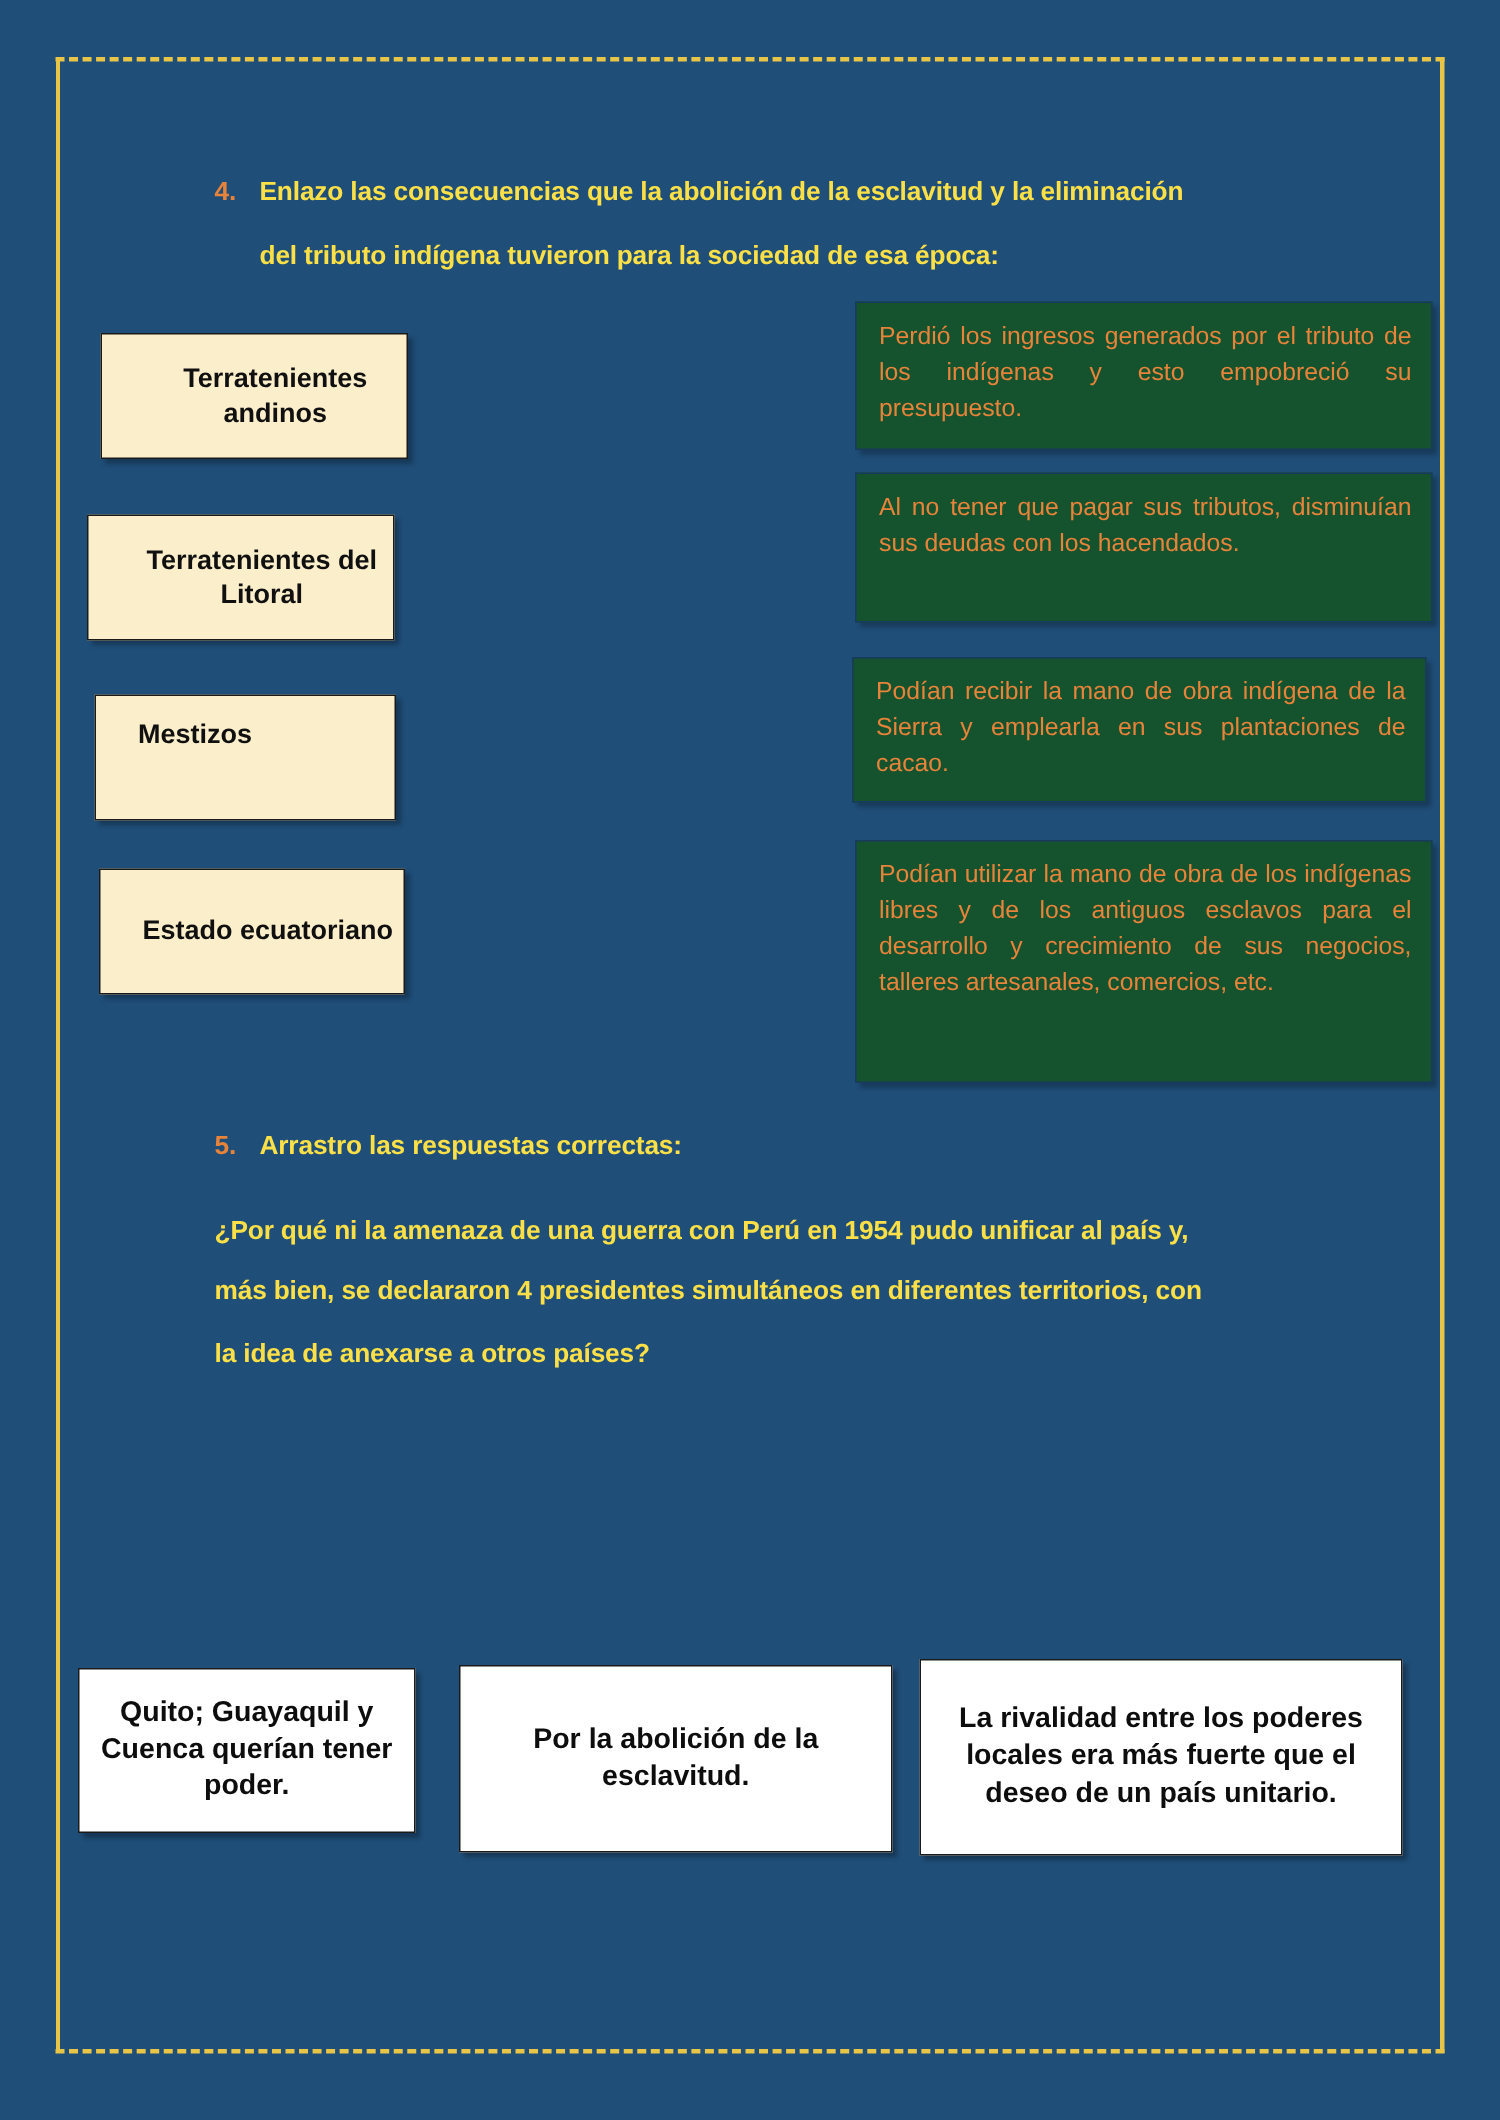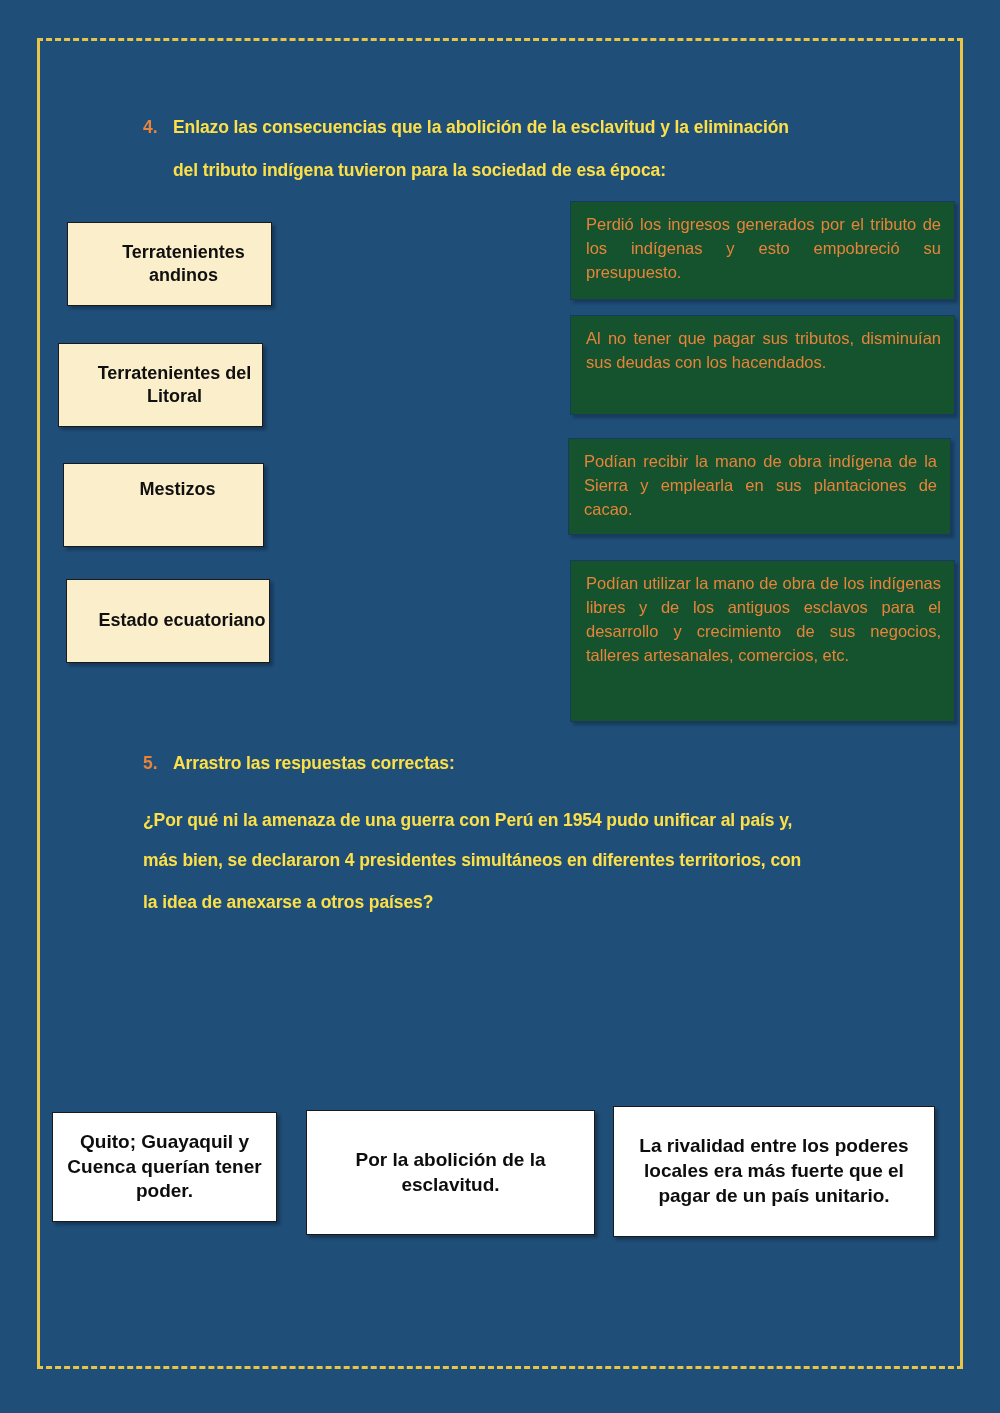--- a/index.html
+++ b/index.html
@@ -52,21 +52,20 @@
     background: #fbeecb;
     border: 1.5px solid #1a1a1a;
     box-shadow: 3px 3px 3px rgba(0,0,0,0.28);
     box-sizing: border-box;
     color: #101010;
     font-weight: bold;
     font-size: 18px;
     line-height: 1.28;
     text-align: center;
     display: flex;
-    justify-content: center;
     padding-top: 14px;
     box-sizing: border-box;
     padding-left: 28px;
   }
   .term-box.centered {
     align-items: center;
     padding-top: 0;
   }
 
   
@@ -153,14 +152,14 @@
 
 <div class="ans-box" style="left:52px;  top:1112px; width:225px; height:110px;">
   <span>Quito; Guayaquil y Cuenca querían tener poder.</span>
 </div>
 
 <div class="ans-box" style="left:306px; top:1110px; width:289px; height:125px;">
   <span>Por la abolición de la esclavitud.</span>
 </div>
 
 <div class="ans-box" style="left:613px; top:1106px; width:322px; height:131px;">
-  <span>La rivalidad entre los poderes locales era más fuerte que el pagar de un país unitario.</span>
+  <span>La rivalidad entre los poderes locales era más fuerte que el deseo de un país unitario.</span>
 </div>
 
 </body></html>

